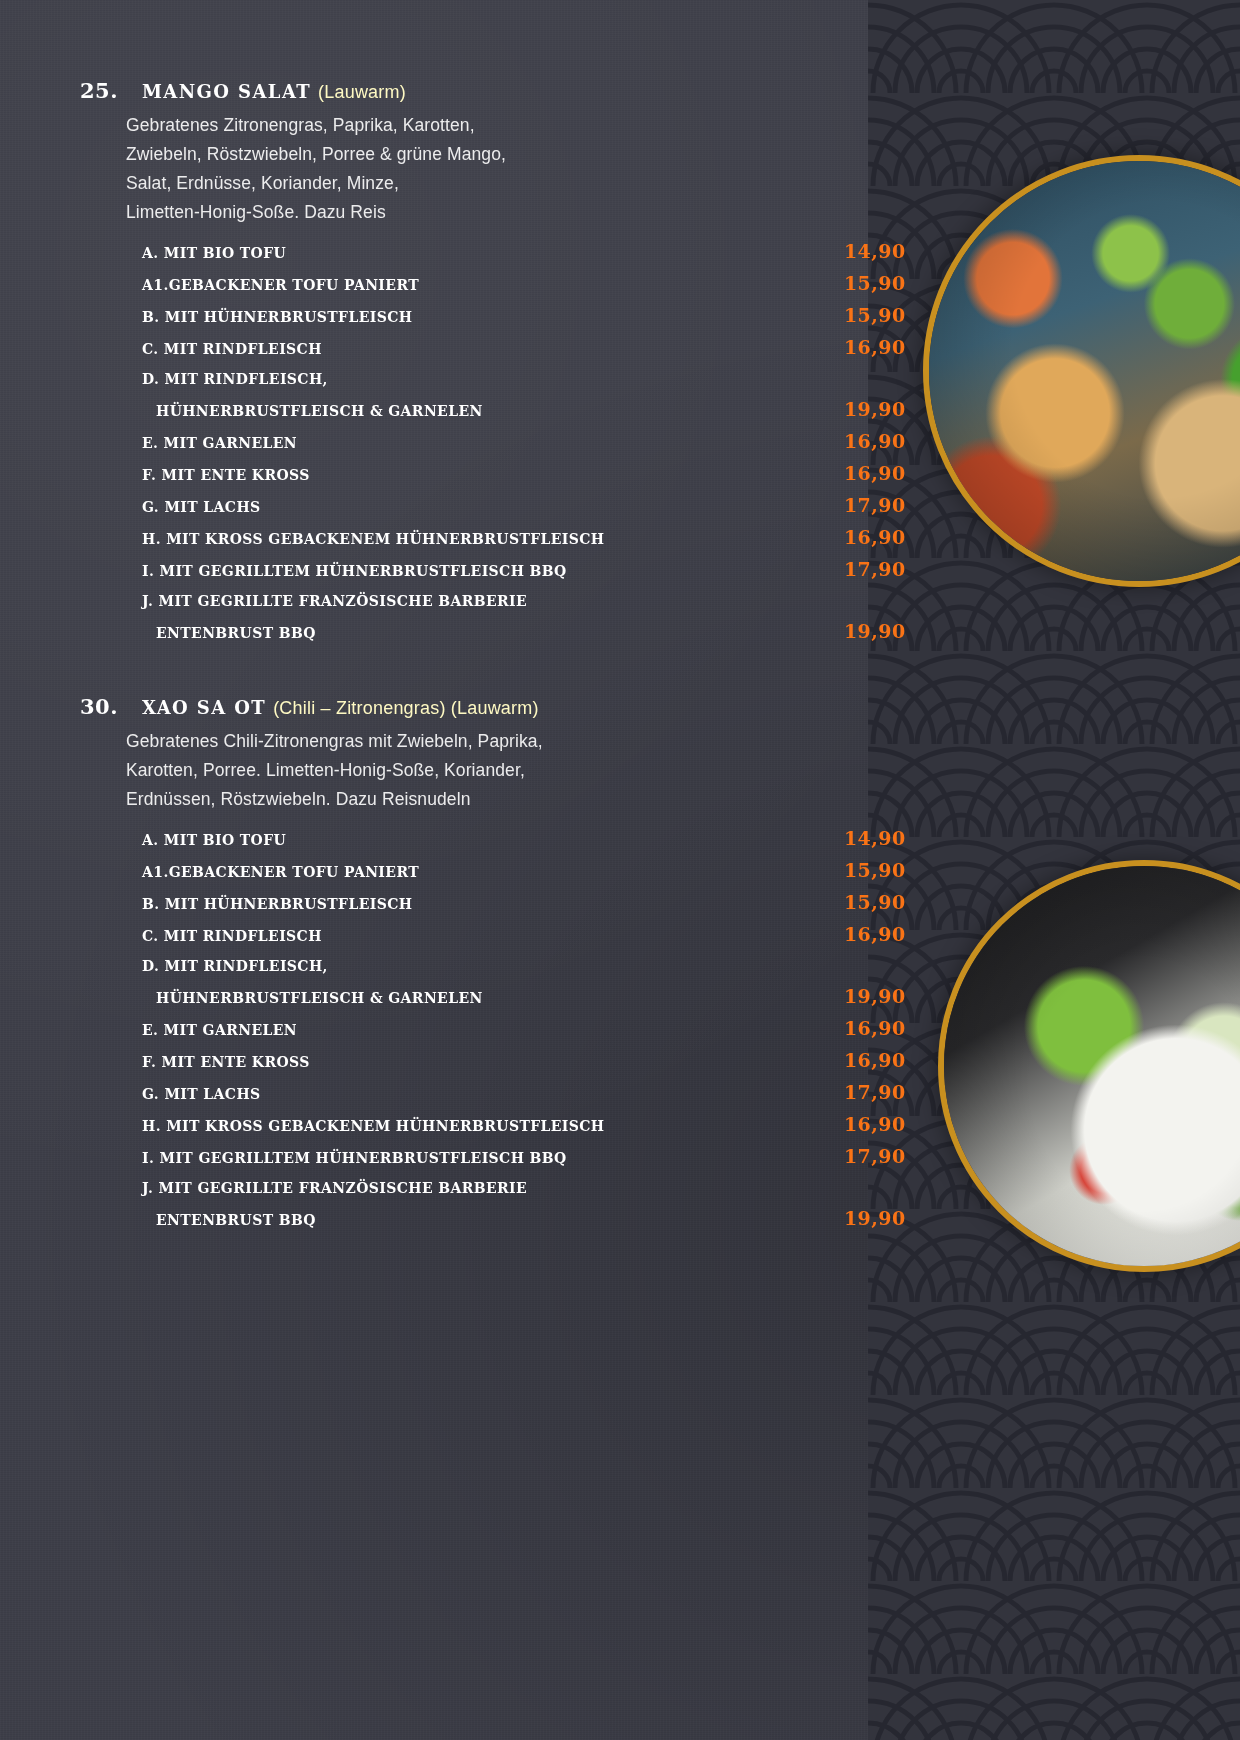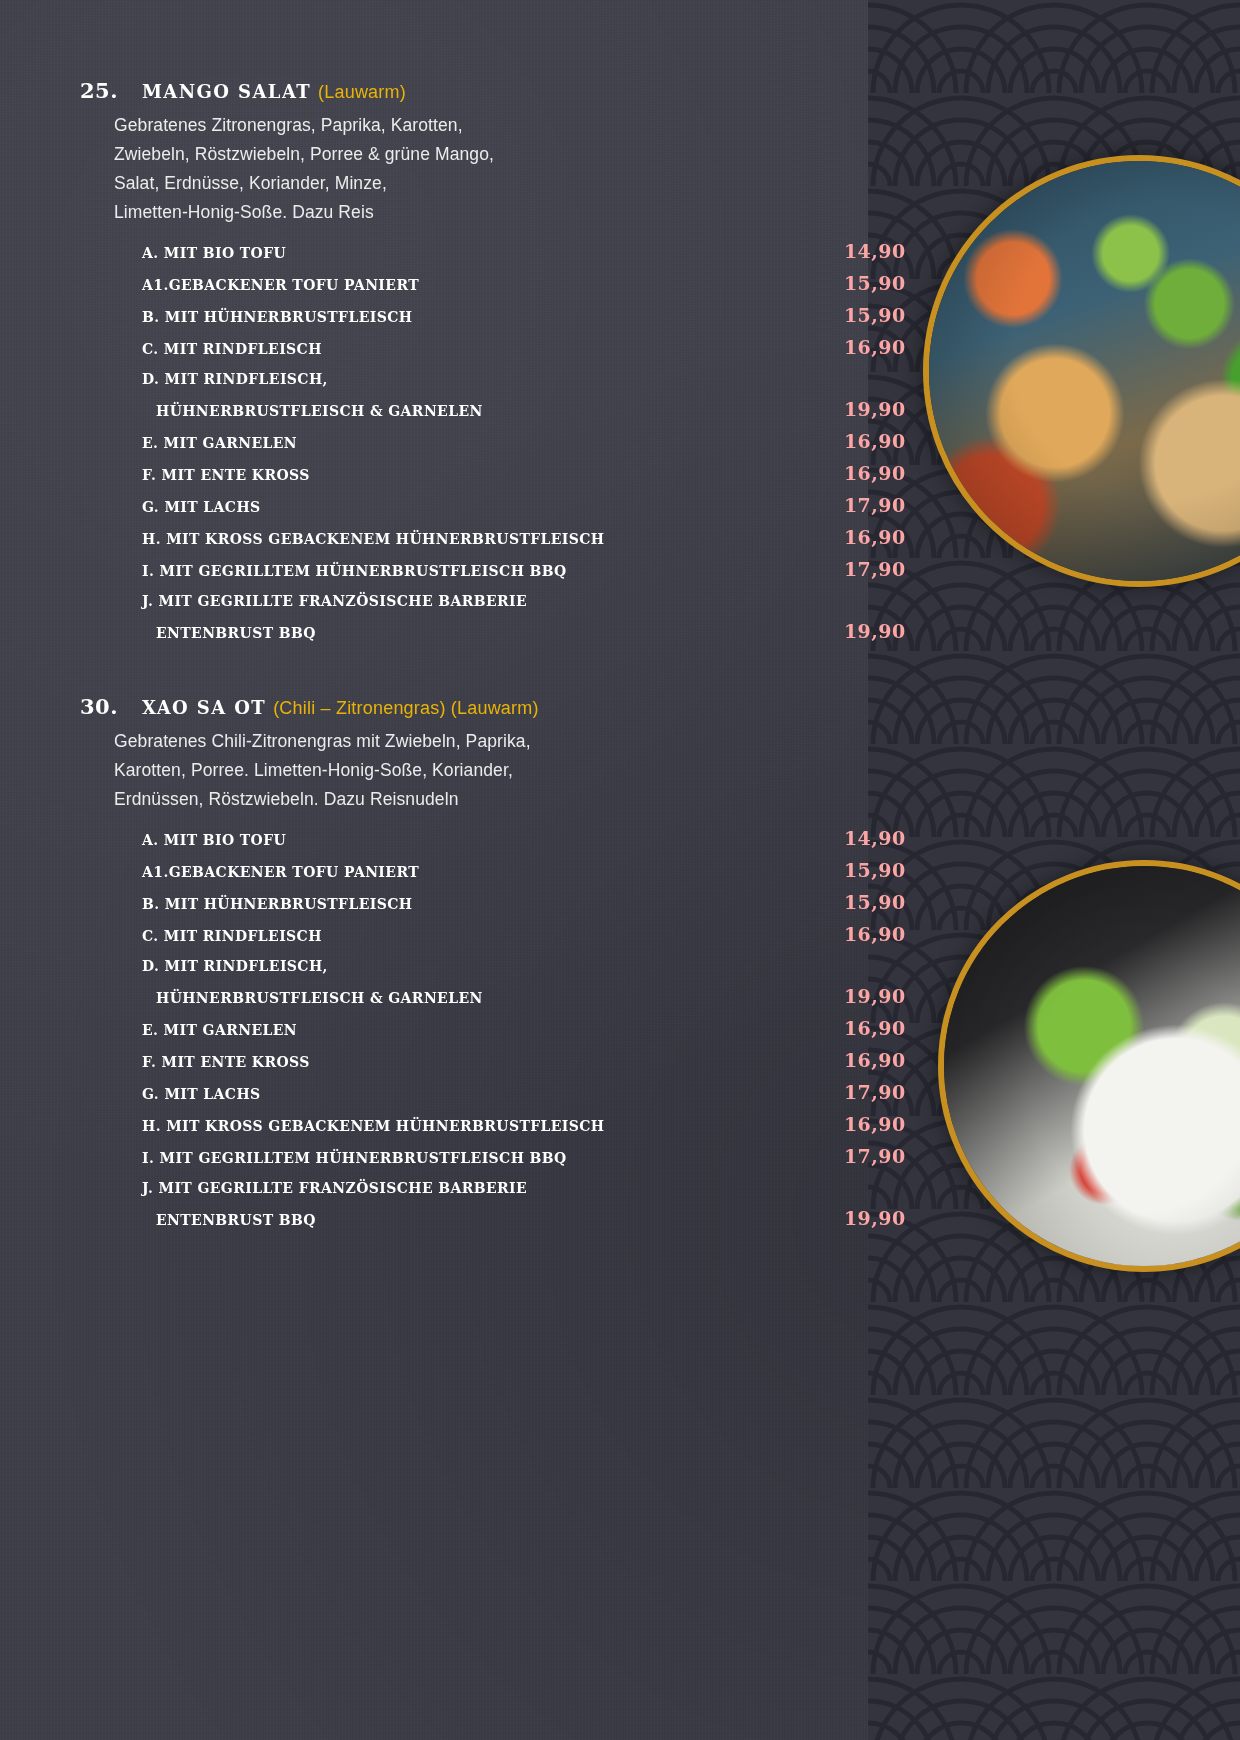--- a/index.html
+++ b/index.html
@@ -132,26 +132,26 @@
     font-weight: bold;
     font-size: 18px;
     letter-spacing: 1.4px;
     color: #ffffff;
   }
   .dish-sub {
     font-family: "Liberation Sans", sans-serif;
     font-weight: normal;
     font-size: 18px;
     letter-spacing: 0.2px;
-    color: #eab308;
+    color: #fef9c3;
     margin-left: 7px;
   }
 
   .dish-desc {
-    margin-left: 34px;
+    margin-left: 46px;
     margin-top: 8px;
     font-family: "Liberation Sans", sans-serif;
     font-size: 17.5px;
     line-height: 29px;
     color: #ececed;
     letter-spacing: 0.1px;
   }
 
   .options {
     margin-left: 62px;
@@ -172,21 +172,21 @@
     white-space: nowrap;
   }
   .opt-label.indent { padding-left: 14px; }
   .opt-price {
     flex: 0 0 96px;
     text-align: left;
     font-family: "DejaVu Serif", serif;
     font-weight: bold;
     font-size: 19px;
     letter-spacing: 0.4px;
-    color: #fca5a5;
+    color: #f97316;
   }
   .opt-price.empty { color: transparent; }
 </style>
 </head>
 <body>
 
 <div class="page-bg"></div>
 
 <div class="side-band">
   <svg class="arcs" viewBox="0 0 372 1740" preserveAspectRatio="none">

